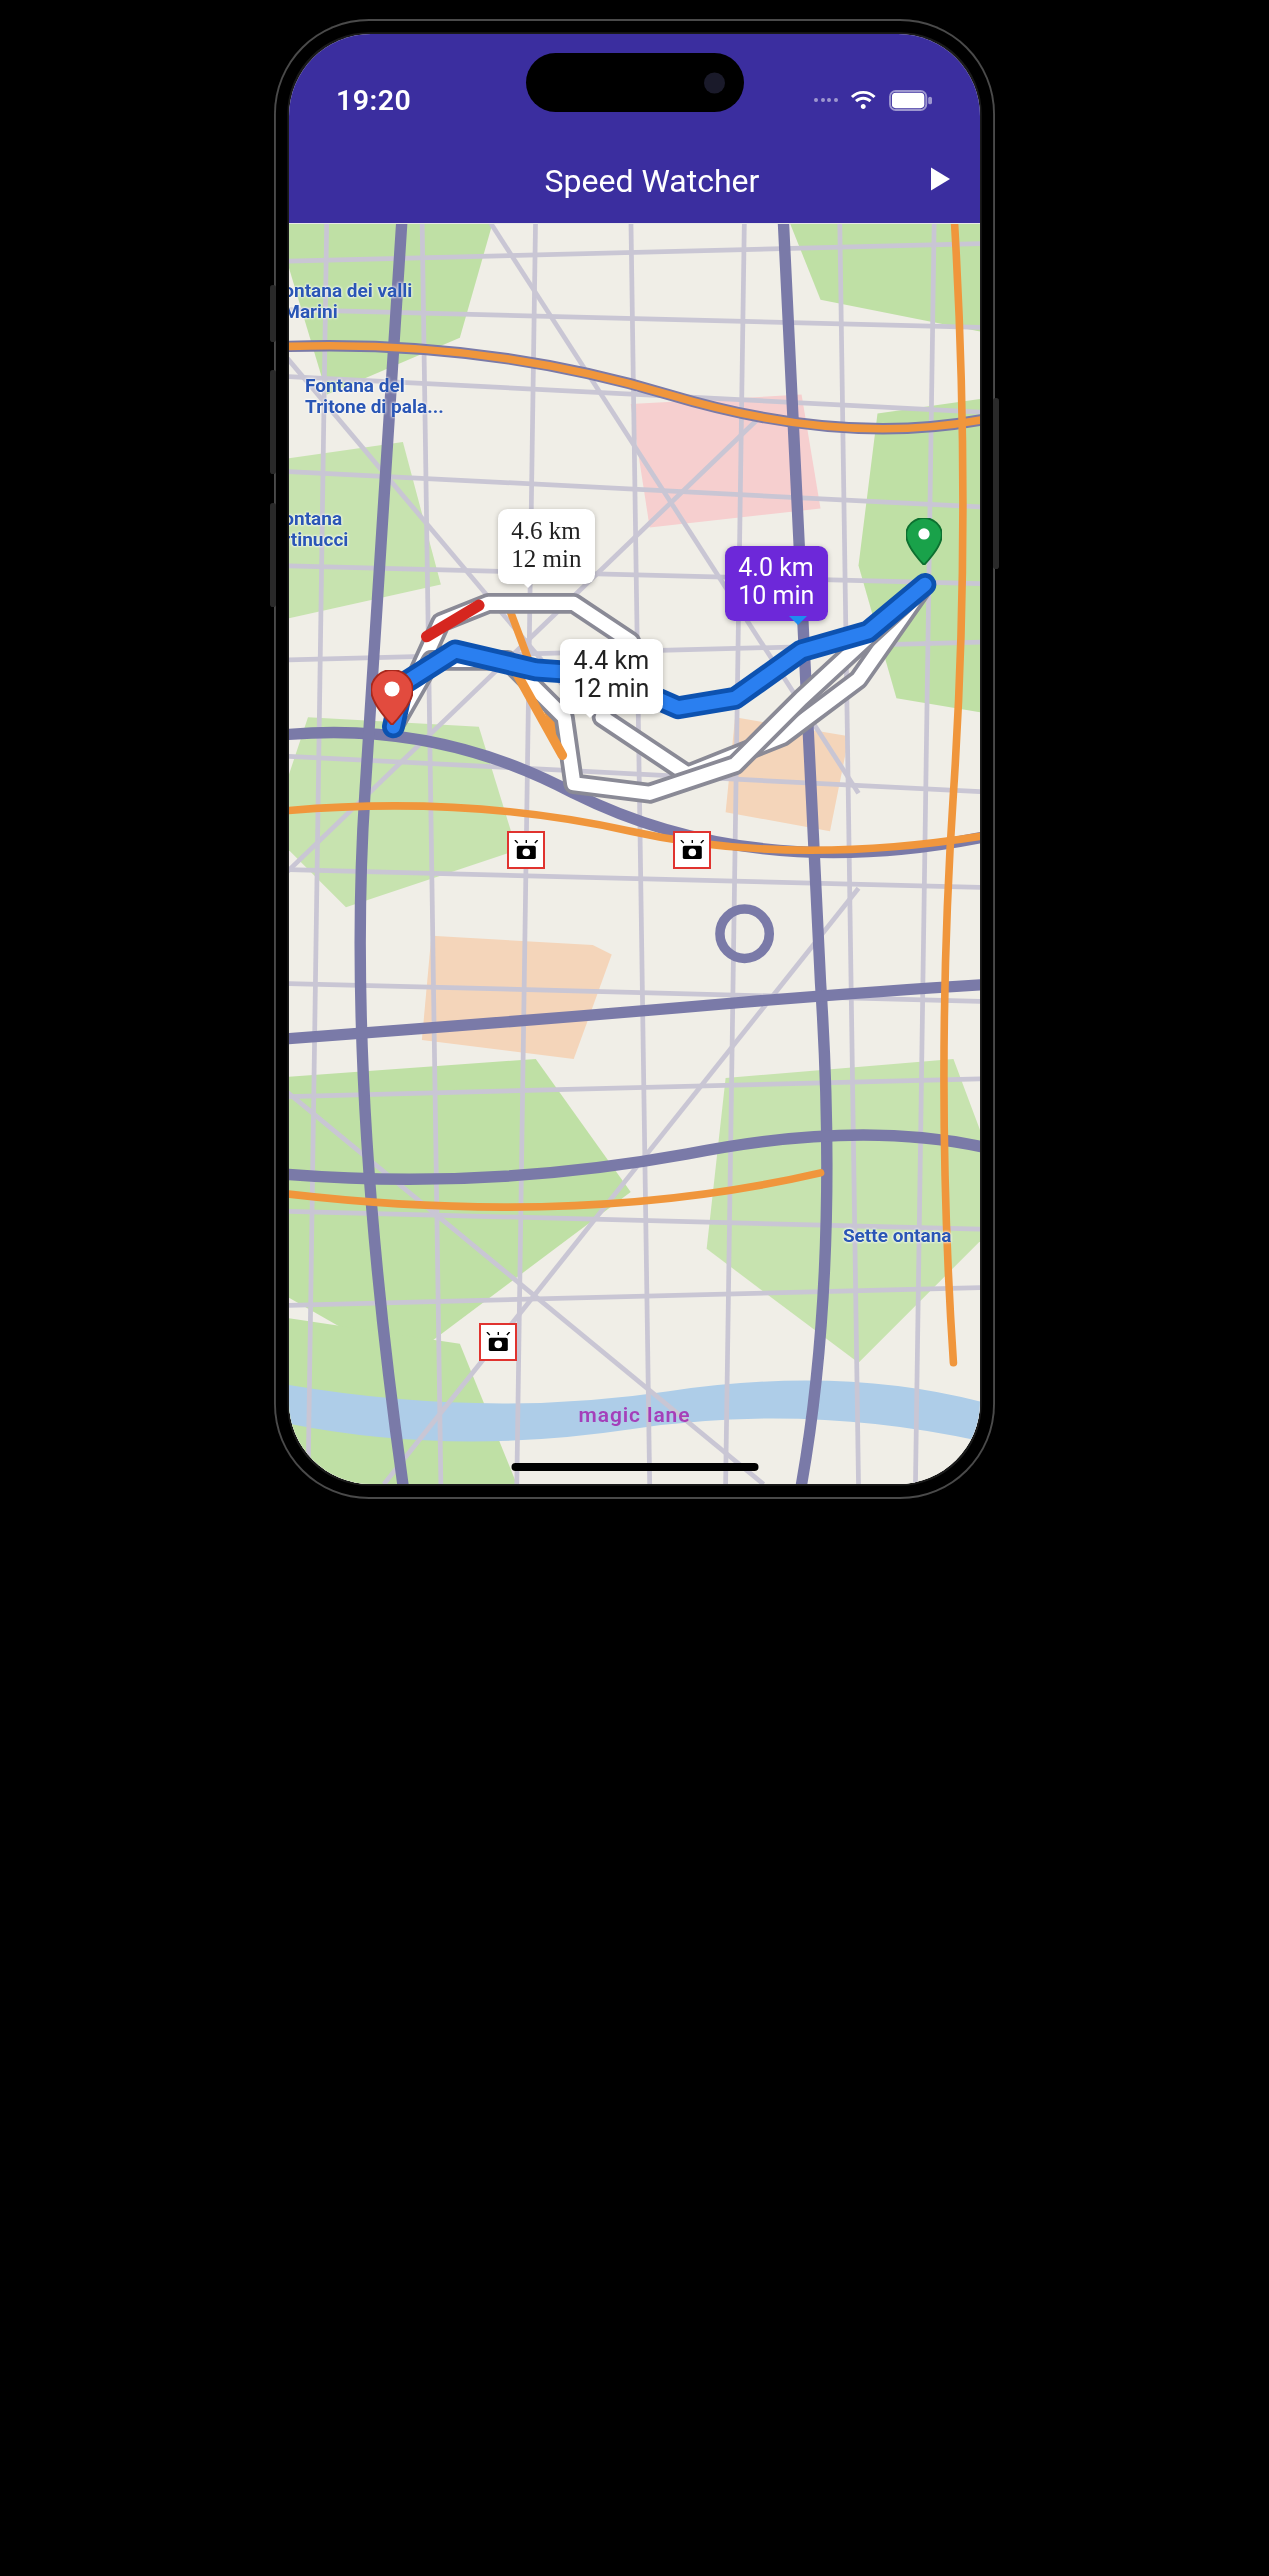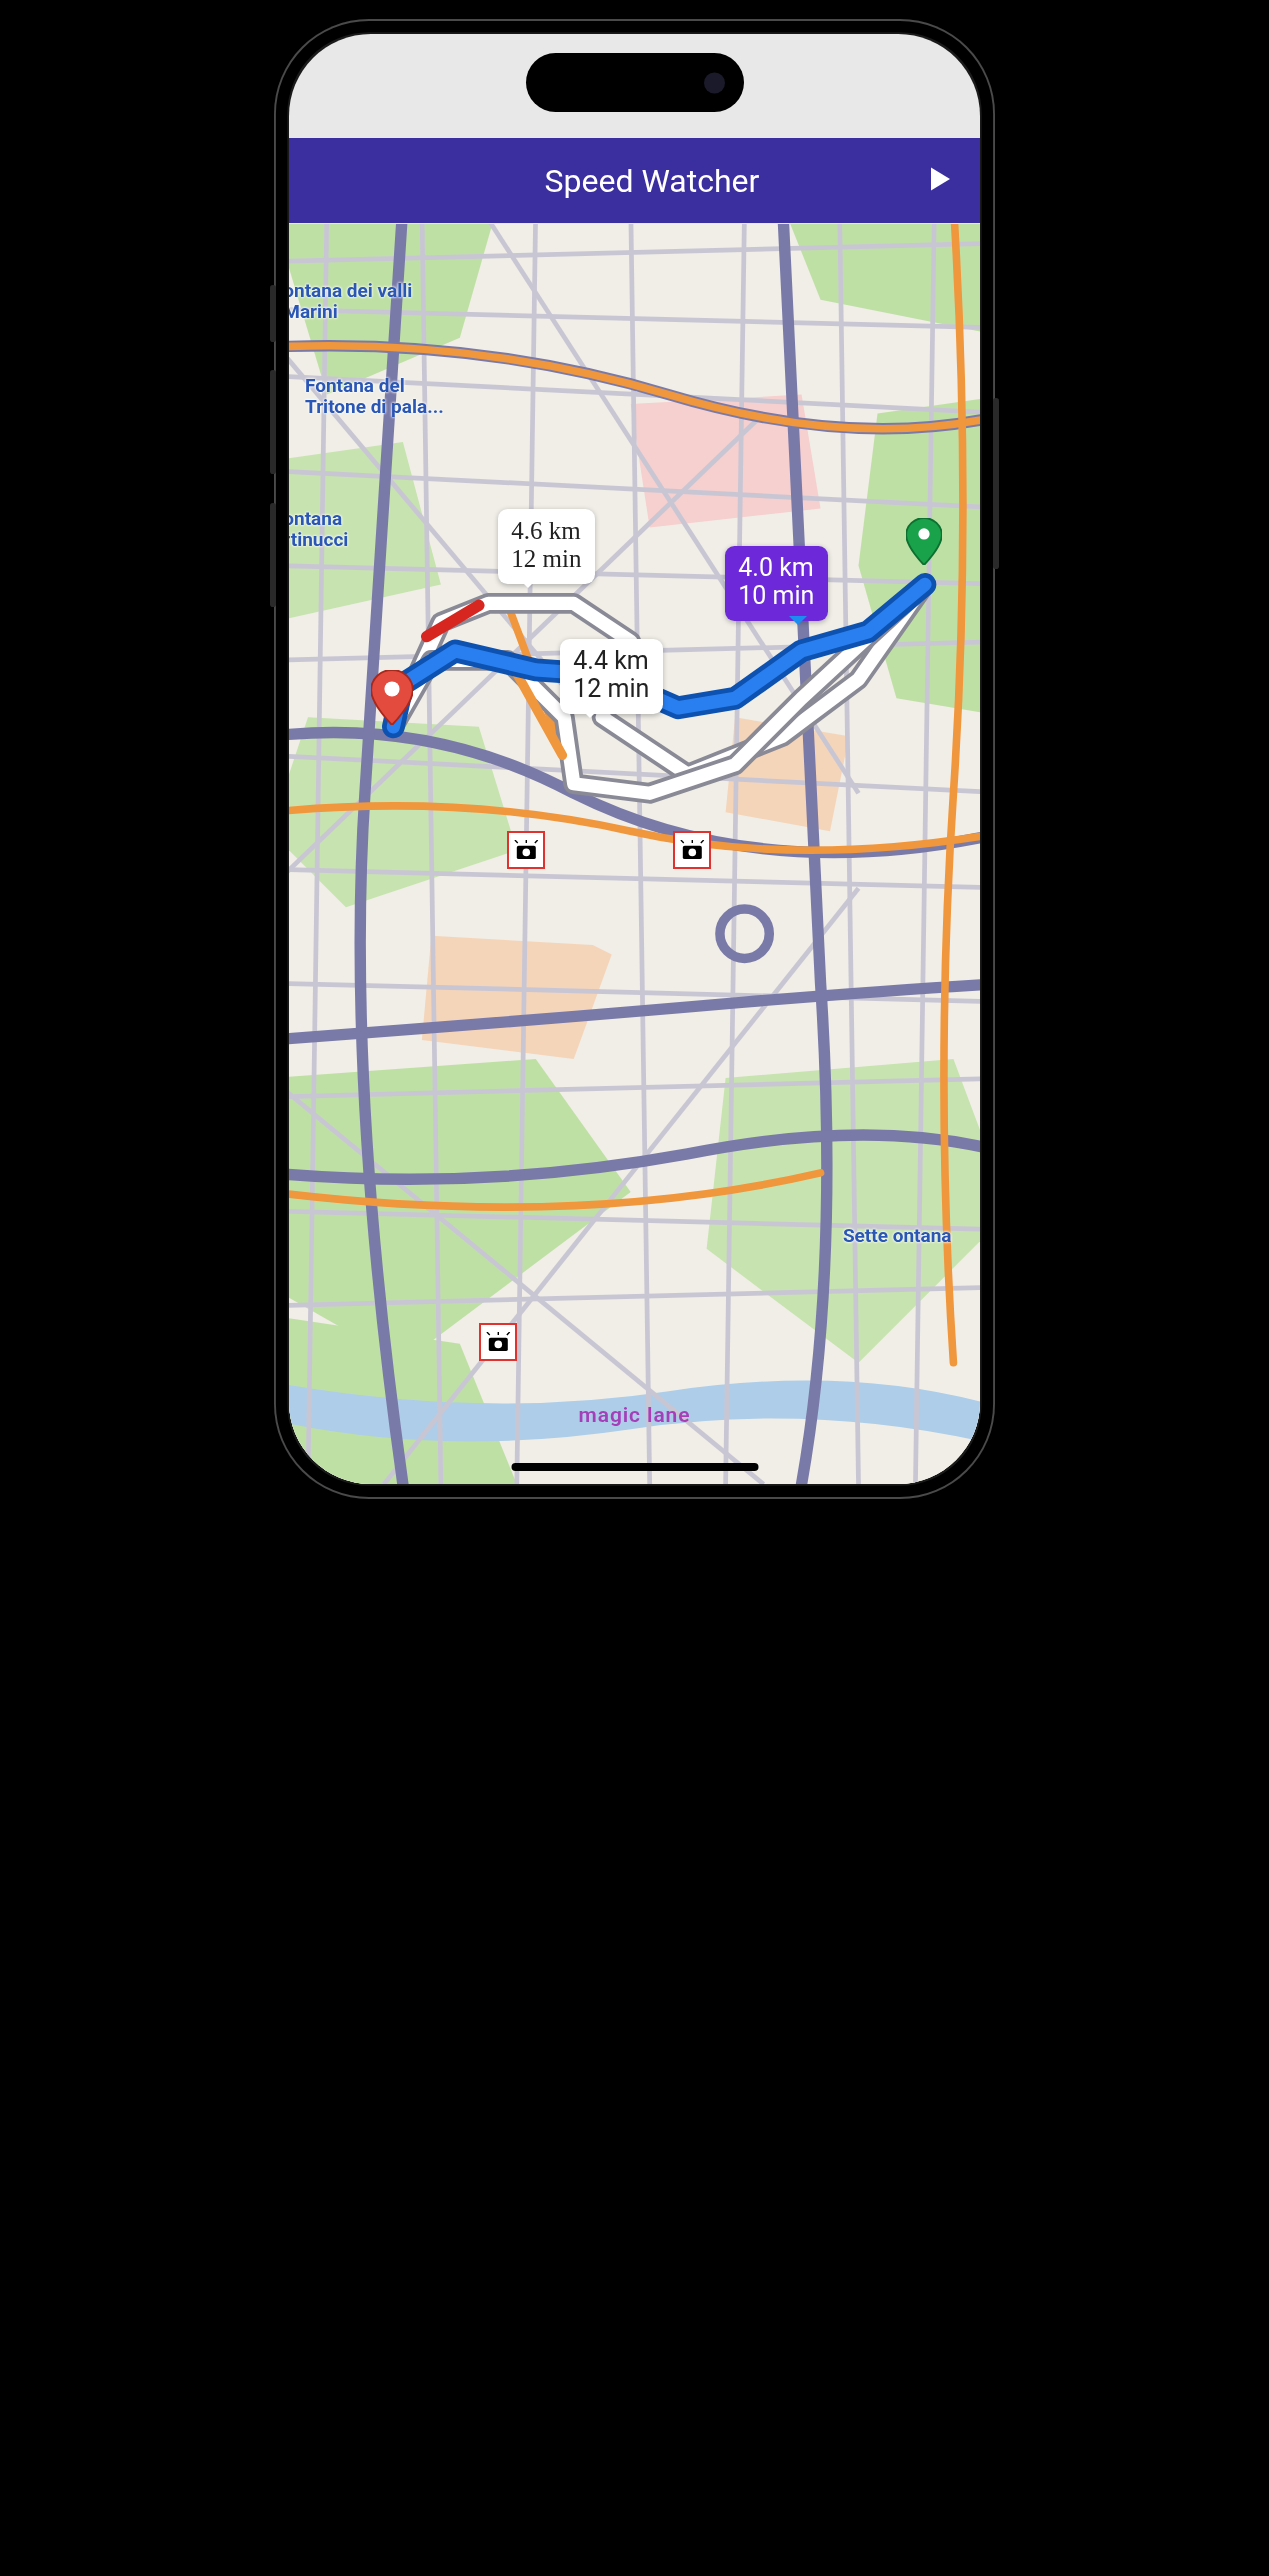--- a/index.html
+++ b/index.html
@@ -118,21 +118,21 @@
     content: "";
     position: absolute;
     bottom: -13.3px;
     left: 21px;
     border: 9.5px solid transparent;
     border-top-color: #fff;
   }
   .route-bubble.selected::after { border-top-color: #1c8cf0; }
   .route-bubble.tail-right::after { left: auto; right: 21px; }
   .bubble-a { top: 285px; left: 209px; font-family: Liberation Serif, serif; }
-  .bubble-b { top: 415px; left: 271px; }
+  .bubble-b { top: 415px; left: 271px; text-align: center; }
   .bubble-c { top: 322px; left: 436px; }
   .map-label {
     position: absolute;
     color: #2a56b5;
     font-size: 19px;
     font-weight: 700;
     line-height: 1.1;
     text-shadow: 0 0 2.8px #fff, 0 0 2.8px #fff;
     pointer-events: none;
   }
@@ -190,20 +190,43 @@
   <div class="side-button side-left-2"></div>
   <div class="side-button side-left-3"></div>
   <div class="side-button side-right"></div>
 
   <div class="screen">
 
     <div class="dynamic-island">
       <div class="island-dot"></div>
     </div>
 
+    <div class="status-bar">
+      <div class="status-time">19:20</div>
+      <div class="status-right">
+        <div class="status-dots">
+          <span></span>
+            <span></span>
+            <span></span>
+            <span></span>
+        </div>
+        <span class="wifi-icon">
+          <svg width="28.5" height="21" viewBox="0 0 30 22">
+              <path fill="#fff" d="M15 20c1.4 0 2.6-1.2 2.6-2.6S16.4 14.8 15 14.8s-2.6 1.2-2.6 2.6S13.6 20 15 20zm-6.5-7.2c1.7-1.7 4-2.7 6.5-2.7s4.8 1 6.5 2.7l2.2-2.2C21.4 8.3 18.3 7 15 7S8.6 8.3 6.3 10.6l2.2 2.2zM2 6.2C5.4 2.8 10 .9 15 .9s9.6 1.9 13 5.3l-2.2 2.2C23 5.6 19.2 4 15 4S7 5.6 4.2 8.4L2 6.2z"></path>
+            </svg>
+        </span>
+        <span class="battery-icon">
+          <svg width="44" height="21" viewBox="0 0 46 22">
+              <rect x="1" y="1" width="38" height="20" rx="6" fill="none" stroke="#fff" stroke-opacity="0.5" stroke-width="2"></rect>
+              <rect x="3" y="3" width="34" height="16" rx="4" fill="#fff"></rect>
+              <rect x="41" y="7" width="4" height="8" rx="2" fill="#fff" fill-opacity="0.5"></rect>
+            </svg>
+        </span>
+      </div>
+    </div>
 
     <div class="app-bar">
       <div class="app-title">Speed Watcher</div>
       <div class="play-button">
         <svg width="23" height="26.6" viewBox="0 0 24 28">
             <path fill="#fff" d="M2 2l20 12L2 26z"></path>
           </svg>
       </div>
     </div>
 

